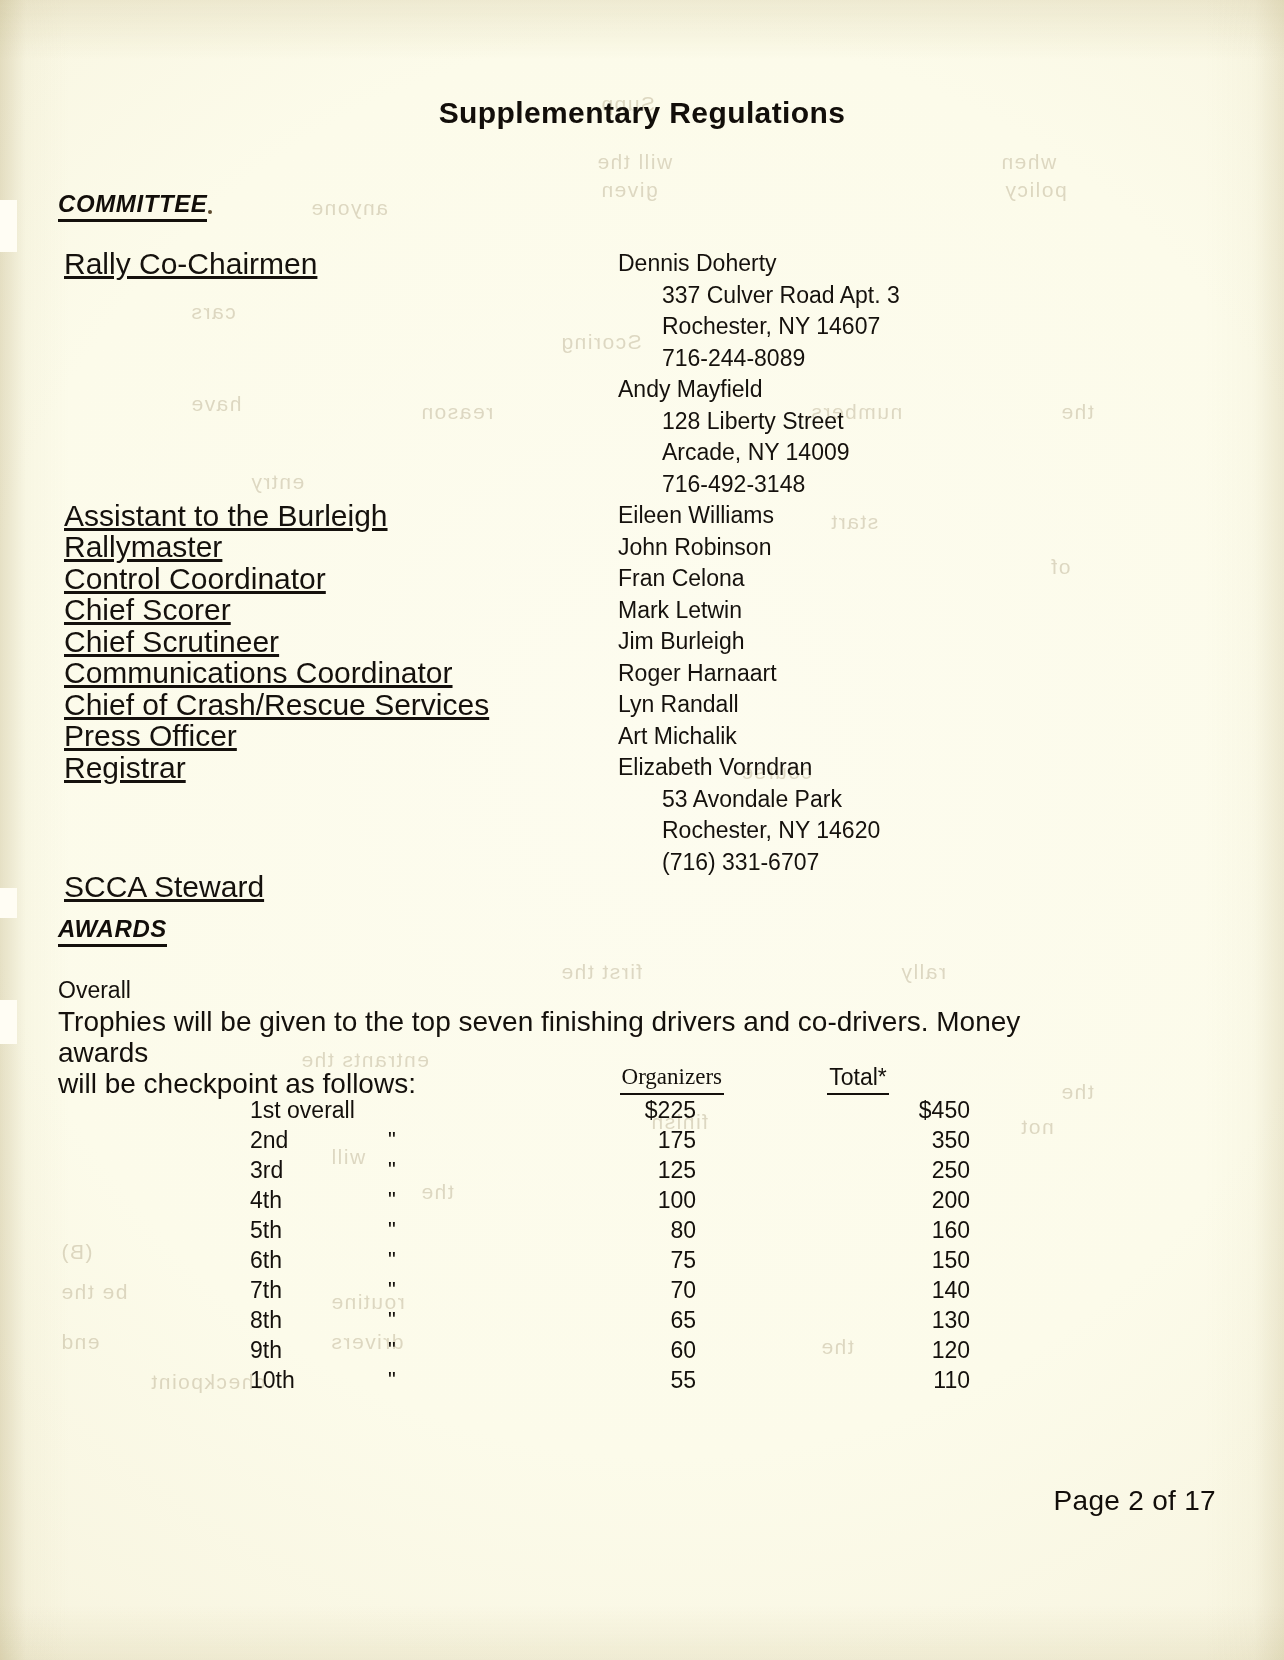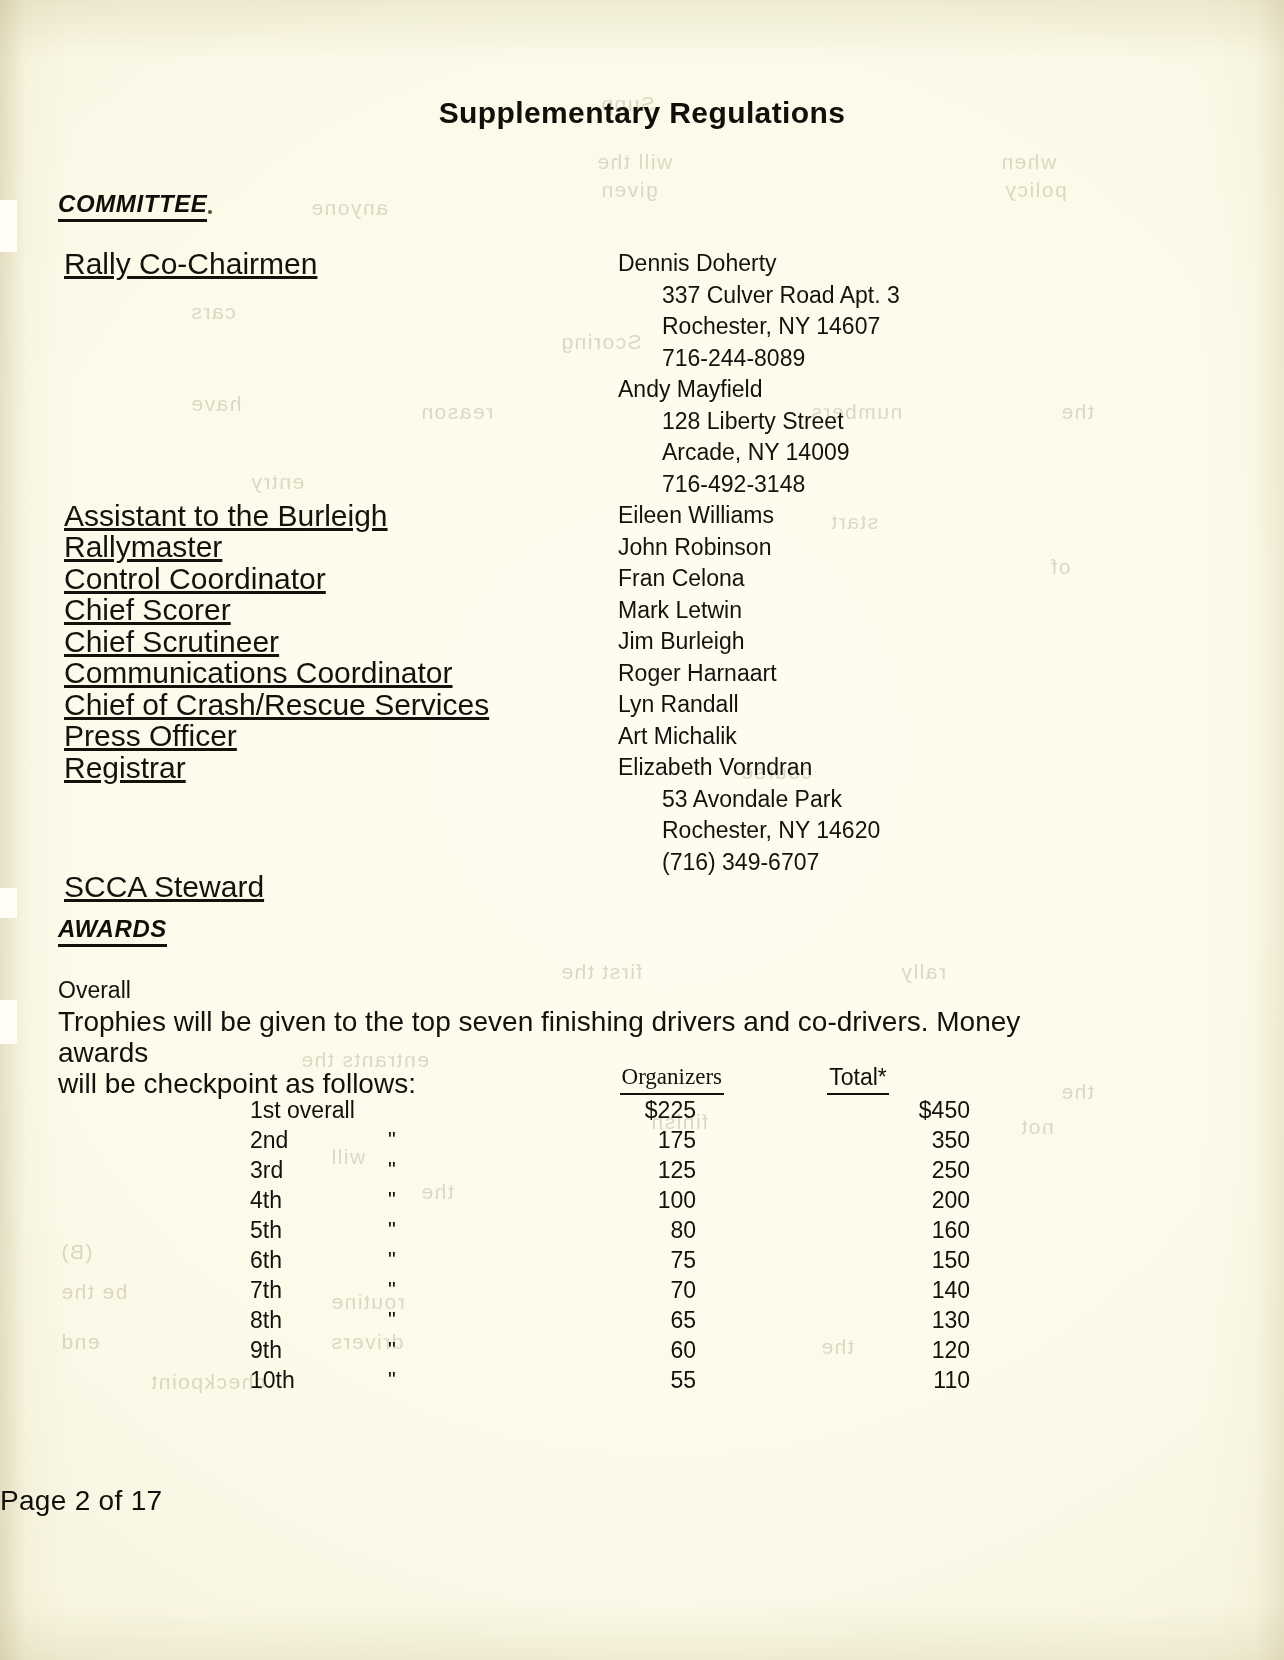--- a/index.html
+++ b/index.html
@@ -166,21 +166,21 @@
   .money-table td.place { text-align: left; padding-left: 14px; }
   .money-table td.ditto { text-align: left; padding-left: 24px; font-size: 22px; }
   .money-table td.org   { text-align: right; padding-right: 28px; }
   .money-table td.tot   { text-align: right; padding-right: 22px; }
 
   .page-footer {
     position: absolute;
     top: 1485px;
     left: 0;
     width: 1216px;
-    text-align: left;
+    text-align: right;
     font-size: 28px;
     font-weight: 500;
     letter-spacing: 0.3px;
     color: #120e0a;
   }
 </style>
 </head>
 <body>
 
 <div id="page">
@@ -258,21 +258,21 @@
       <div>John Robinson</div>
       <div>Fran Celona</div>
       <div>Mark Letwin</div>
       <div>Jim Burleigh</div>
       <div>Roger Harnaart</div>
       <div>Lyn Randall</div>
       <div>Art Michalik</div>
       <div>Elizabeth Vorndran</div>
       <div class="addr">53 Avondale Park</div>
       <div class="addr">Rochester, NY 14620</div>
-      <div class="addr">(716) 349-6707</div>
+      <div class="addr">(716) 331-6707</div>
     </div>
 
     <div class="section-head" id="awards-head">AWARDS</div>
 
     <div class="awards-overall">Overall</div>
 
     <div class="awards-intro">
       <div>Trophies will be given to the top seven finishing drivers and co-drivers.   Money awards</div>
       <div>will be checkpoint as follows:</div>
     </div>

